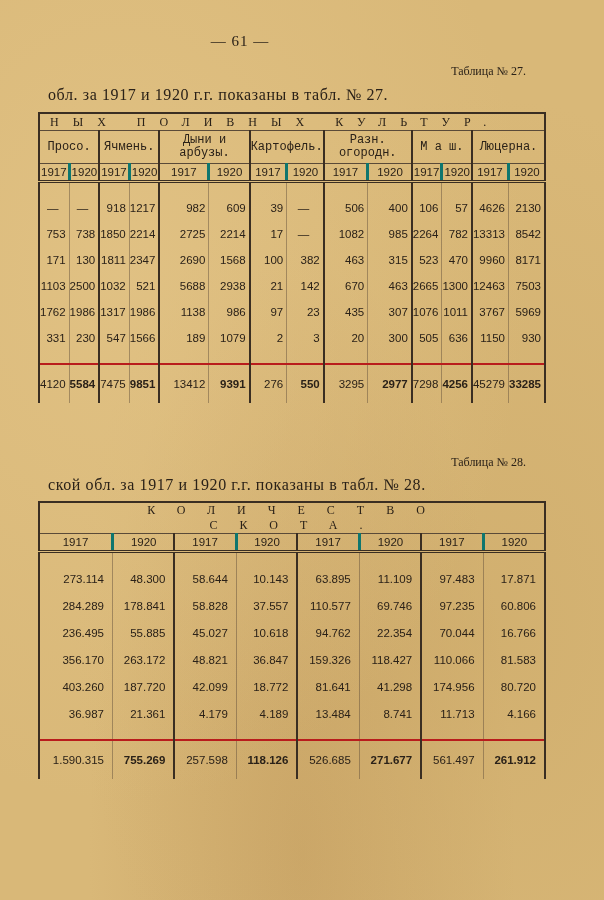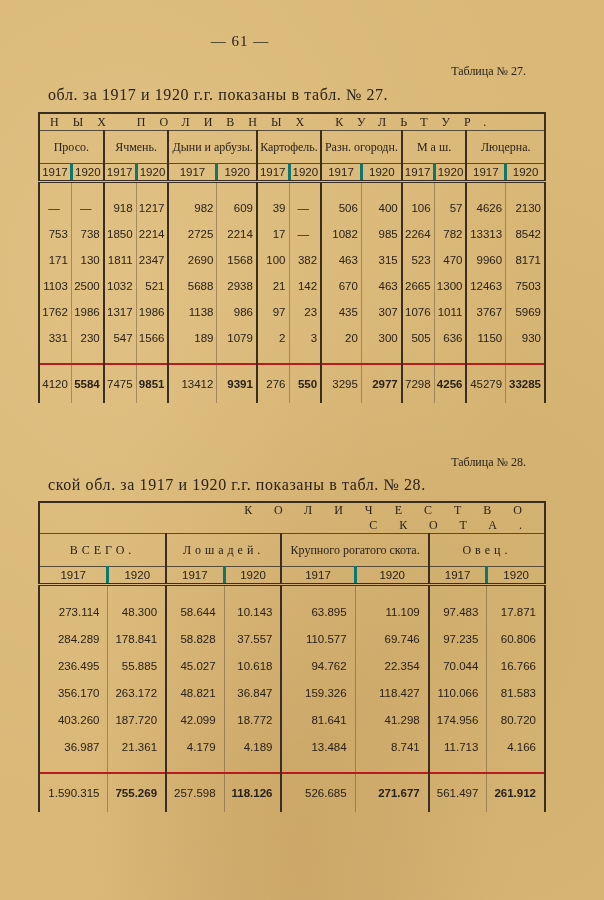--- a/index.html
+++ b/index.html
@@ -30,21 +30,21 @@
     font-size: 11.5px; color: #2a2118;
     border-top: 2px solid #3a2e22;
   }
   table.stat td, table.stat th { padding: 0; font-weight: normal; }
   .banner th {
     letter-spacing: 14px; text-align: left; padding-left: 10px !important;
     font-family: "Liberation Serif", serif; font-size: 12px; height: 16px;
     border-bottom: 1px solid #5a4a38;
   }
   .group th {
-    font-family: Liberation Serif, serif; font-size: 12px; line-height: 13px;
+    font-family: Liberation Mono, monospace; font-size: 12px; line-height: 13px;
     border-left: 2px solid #3a2e22; height: 32px; text-align: center;
     border-bottom: 1px solid #5a4a38;
   }
   .years th {
     font-size: 11.5px; height: 16px; text-align: center;
     border-bottom: 3px double #3a2e22;
   }
   .years th.odd { border-left: 2px solid #3a2e22; margin-left: 32px; }
   .years th.even { border-left: 3px solid #0f766e; }
   .data td {
@@ -60,21 +60,21 @@
   }
   .total td.odd { border-left: 2px solid #3a2e22; }
   .total td.even { border-left: 1px solid rgba(90,74,56,0.45); font-weight: bold; }
   .last { border-right: 2px solid #3a2e22; }
   .dash { text-align: center !important; }
 
   #t27 { left: 38px; top: 112px; width: 508px; }
   #t28 { left: 38px; top: 501px; width: 508px; }
   #t28 .data td { height: 27px; padding-right: 8px !important; }
   #t28 .total td { padding-right: 8px !important; }
-  #t28 .banner th { letter-spacing: 22px; text-align: right; }
+  #t28 .banner th { letter-spacing: 22px; text-align: center; }
   #t28 .group th { letter-spacing: 4px; }
   #t28 .group th.tight { letter-spacing: 0; }
 </style>
 </head>
 <body>
 
 <div class="page-number">— 61 —</div>
 
 <div class="table-caption" style="top:64px">Таблица № 27.</div>
 <div class="intro-line" style="top:86px">обл. за 1917 и 1920 г.г. показаны в табл. № 27.</div>
@@ -259,26 +259,20 @@
 </table>
 
 <div class="table-caption" style="top:455px">Таблица № 28.</div>
 <div class="intro-line" style="top:476px">ской обл. за 1917 и 1920 г.г. показаны в табл. № 28.</div>
 
 <table class="stat" id="t28">
   <tbody>
       <tr class="banner">
         <th colspan="8" class="last" style="border-left:2px solid #3a2e22">КОЛИЧЕСТВО СКОТА.</th>
       </tr>
-  <tr class="group" id="t28-groups">
-        <th colspan="2">ВСЕГО.</th>
-        <th colspan="2">Лошадей.</th>
-        <th colspan="2" class="tight">Крупного рогатого скота.</th>
-        <th colspan="2" class="last">Овец.</th>
-      </tr>
   <tr class="years" id="t28-years">
         <th class="odd">1917</th>
         <th class="even">1920</th>
         <th class="odd">1917</th>
         <th class="even">1920</th>
         <th class="odd">1917</th>
         <th class="even">1920</th>
         <th class="odd">1917</th>
         <th class="even last">1920</th>
       </tr>

